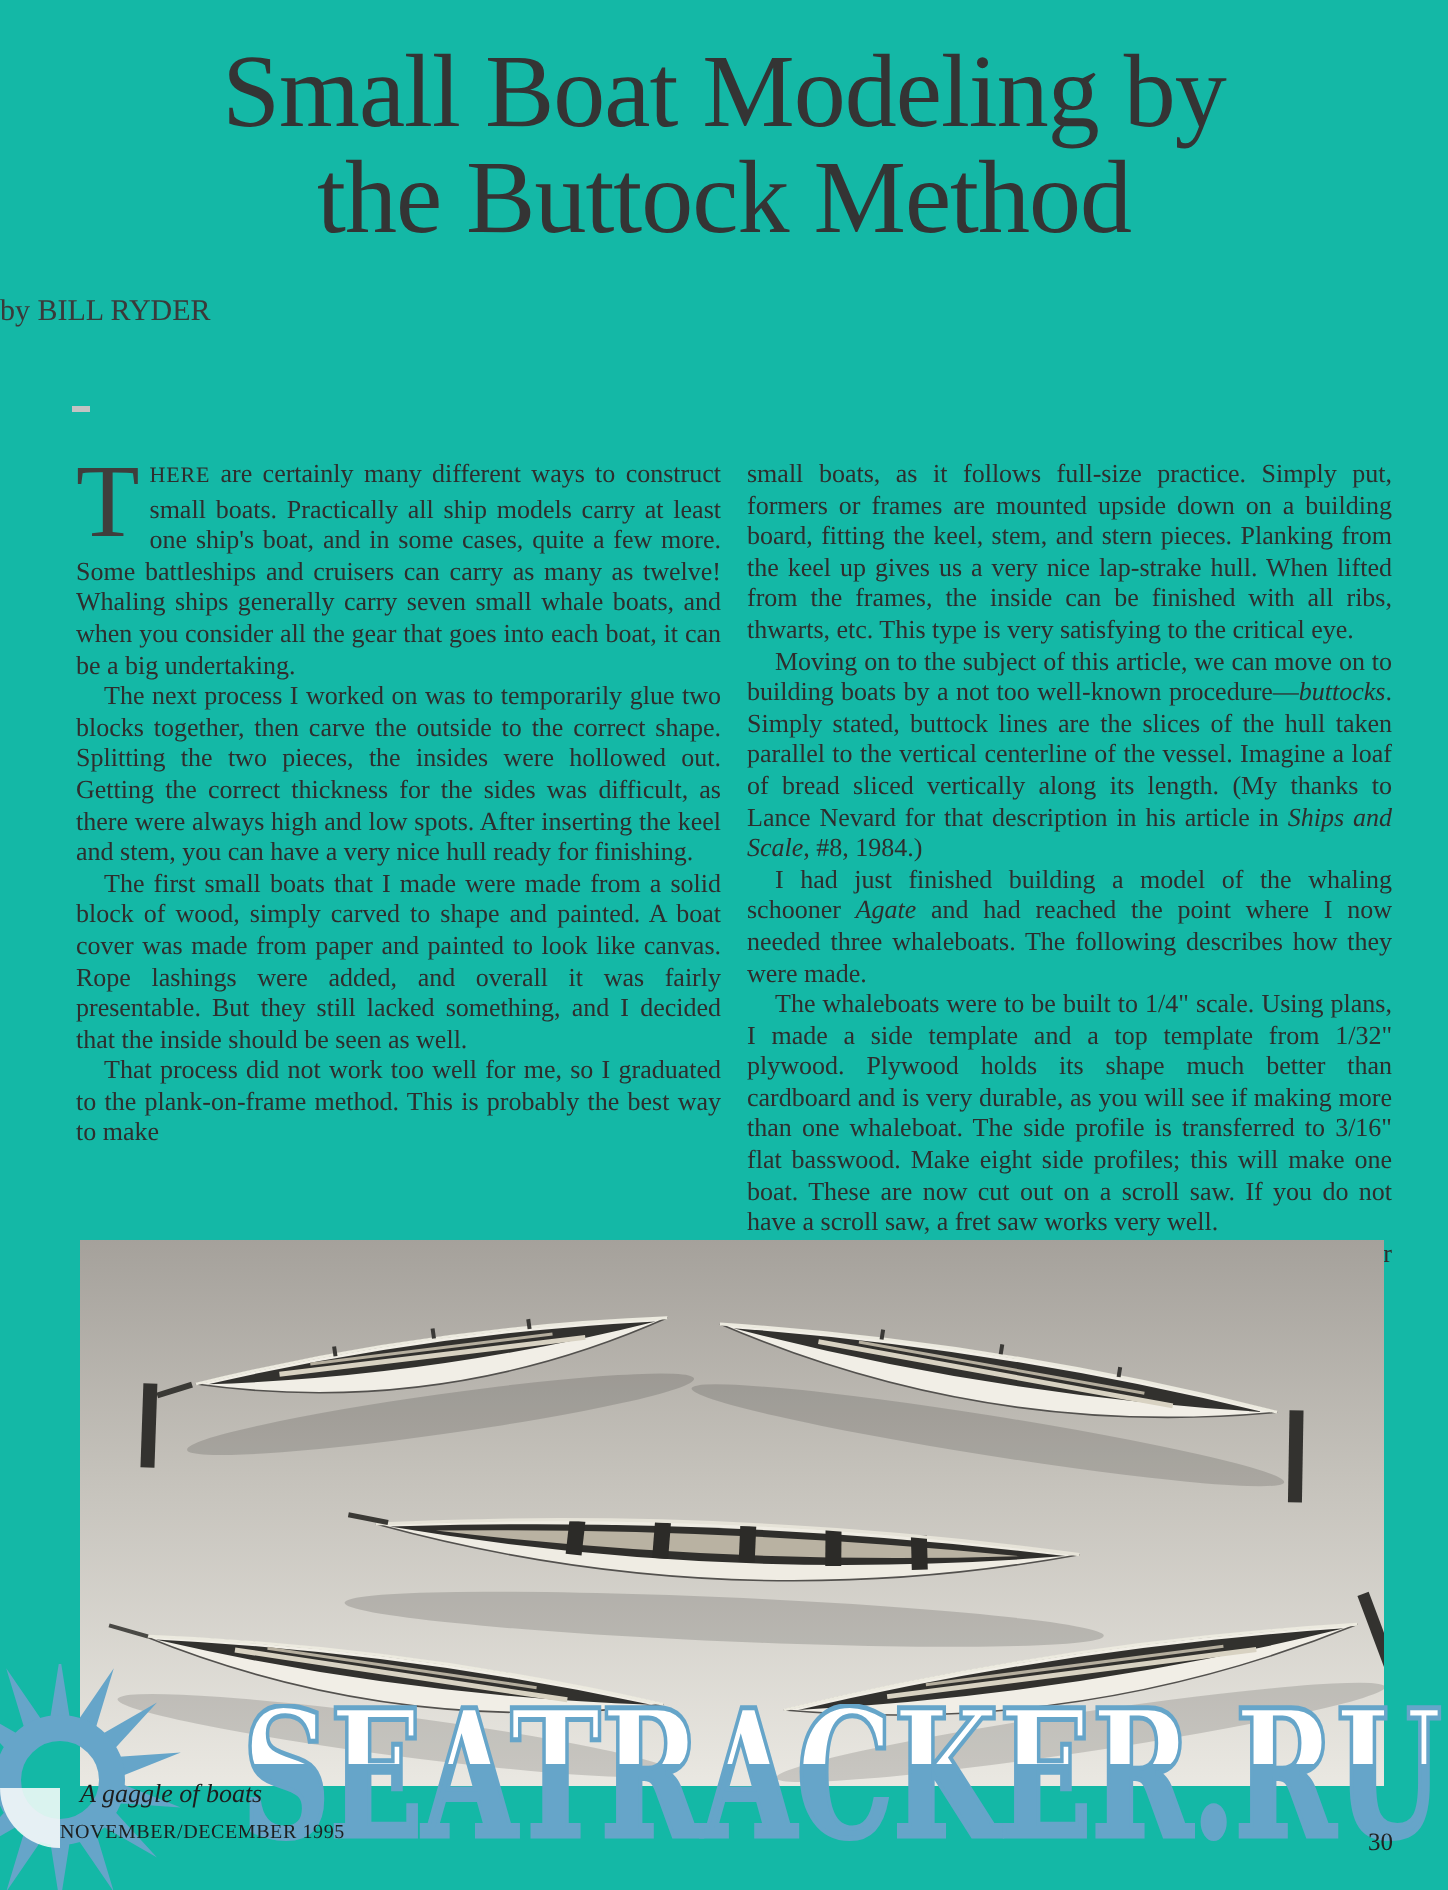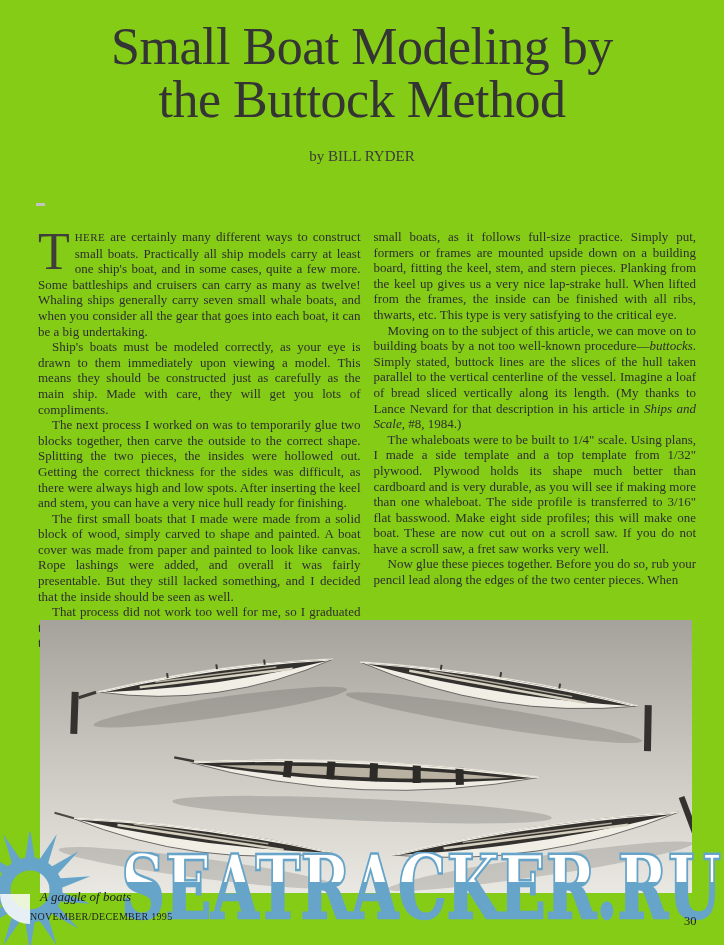--- a/index.html
+++ b/index.html
@@ -1,26 +1,26 @@
 <!DOCTYPE html>
 <html style="--wm-blue: #66a5c9;"><head>
 <meta charset="utf-8">
 <style>
   html,body{margin:0;padding:0;background:#888;}
   .page{
     position:relative; width:724px; height:945px; margin:0 auto;
-    background:#84cc16; overflow:hidden;
+    background:#14b8a6; overflow:hidden;
     font-family:"Liberation Serif","DejaVu Serif",serif; color:#2e2e2e;
   }
   
   .title{
     margin-top:20px; text-align:center; font-size:52px; line-height:1.02;
     color:#343434; letter-spacing:-0.5px;
   }
-  .byline{ margin-top:22px; text-align:center; font-size:15px; color:#3a3a3a; }
+  .byline{ margin-top:22px; text-align:left; font-size:15px; color:#3a3a3a; }
   
   .columns{
     position:absolute; left:38px; top:229px; width:658px; height:392px;
     display:flex; gap:13px;
   }
   .col{ width:326px; font-size:13px; line-height:15.6px; text-align:justify; }
   .col p{ margin:0; text-indent:14px; }
   .col p.noind{ text-indent:0; }
   .dropcap{
     float:left; font-size:52px; line-height:42px; padding:2px 5px 0 0;
@@ -66,31 +66,31 @@
   </div>
   <div class="byline">by BILL RYDER</div>
 
   <div class="artifact"></div>
 
   <div class="columns">
     <div class="col">
       <p class="noind"><span class="dropcap">T</span><span class="lead">HERE</span> <span>are certainly many different ways to construct small boats. Practically all ship models carry at least one ship's boat, and in some cases, quite a few more. Some battleships and cruisers can carry as many as twelve! Whaling ships generally carry seven small whale boats, and when you consider all the gear that goes into each boat, it can be a big undertaking.</span></p>
       <div>
 
-      <p>Ship's boats must be modeled correctly, as your eye is drawn to them immediately upon viewing a model. This means they should be constructed just as carefully as the main ship. Made with care, they will get you lots of compliments.</p>
           <p>The next process I worked on was to temporarily glue two blocks together, then carve the outside to the correct shape. Splitting the two pieces, the insides were hollowed out. Getting the correct thickness for the sides was difficult, as there were always high and low spots. After inserting the keel and stem, you can have a very nice hull ready for finishing.</p>
           <p>The first small boats that I made were made from a solid block of wood, simply carved to shape and painted. A boat cover was made from paper and painted to look like canvas. Rope lashings were added, and overall it was fairly presentable. But they still lacked something, and I decided that the inside should be seen as well.</p>
           <p>That process did not work too well for me, so I graduated to the plank-on-frame method. This is probably the best way to make</p>
         </div>
     </div>
     <div class="col">
       <p class="noind">small boats, as it follows full-size practice. Simply put, formers or frames are mounted upside down on a building board, fitting the keel, stem, and stern pieces. Planking from the keel up gives us a very nice lap-strake hull. When lifted from the frames, the inside can be finished with all ribs, thwarts, etc. This type is very satisfying to the critical eye.</p>
       <div>
 
       <p>Moving on to the subject of this article, we can move on to building boats by a not too well-known procedure—<i>buttocks</i>. Simply stated, buttock lines are the slices of the hull taken parallel to the vertical centerline of the vessel. Imagine a loaf of bread sliced vertically along its length. (My thanks to Lance Nevard for that description in his article in <i>Ships and Scale</i>, #8, 1984.)</p>
+          <p>I had just finished building a model of the whaling schooner <i>Agate</i> and had reached the point where I now needed three whaleboats. The following describes how they were made.</p>
           <p>The whaleboats were to be built to 1/4" scale. Using plans, I made a side template and a top template from 1/32" plywood. Plywood holds its shape much better than cardboard and is very durable, as you will see if making more than one whaleboat. The side profile is transferred to 3/16" flat basswood. Make eight side profiles; this will make one boat. These are now cut out on a scroll saw. If you do not have a scroll saw, a fret saw works very well.</p>
           <p>Now glue these pieces together. Before you do so, rub your pencil lead along the edges of the two center pieces. When</p>
         </div>
     </div>
   </div>
 
   <div class="photo">
     <svg viewBox="0 0 652 273" preserveAspectRatio="none">
       <defs>
         <linearGradient id="bg" x1="0" y1="0" x2="0" y2="1">

